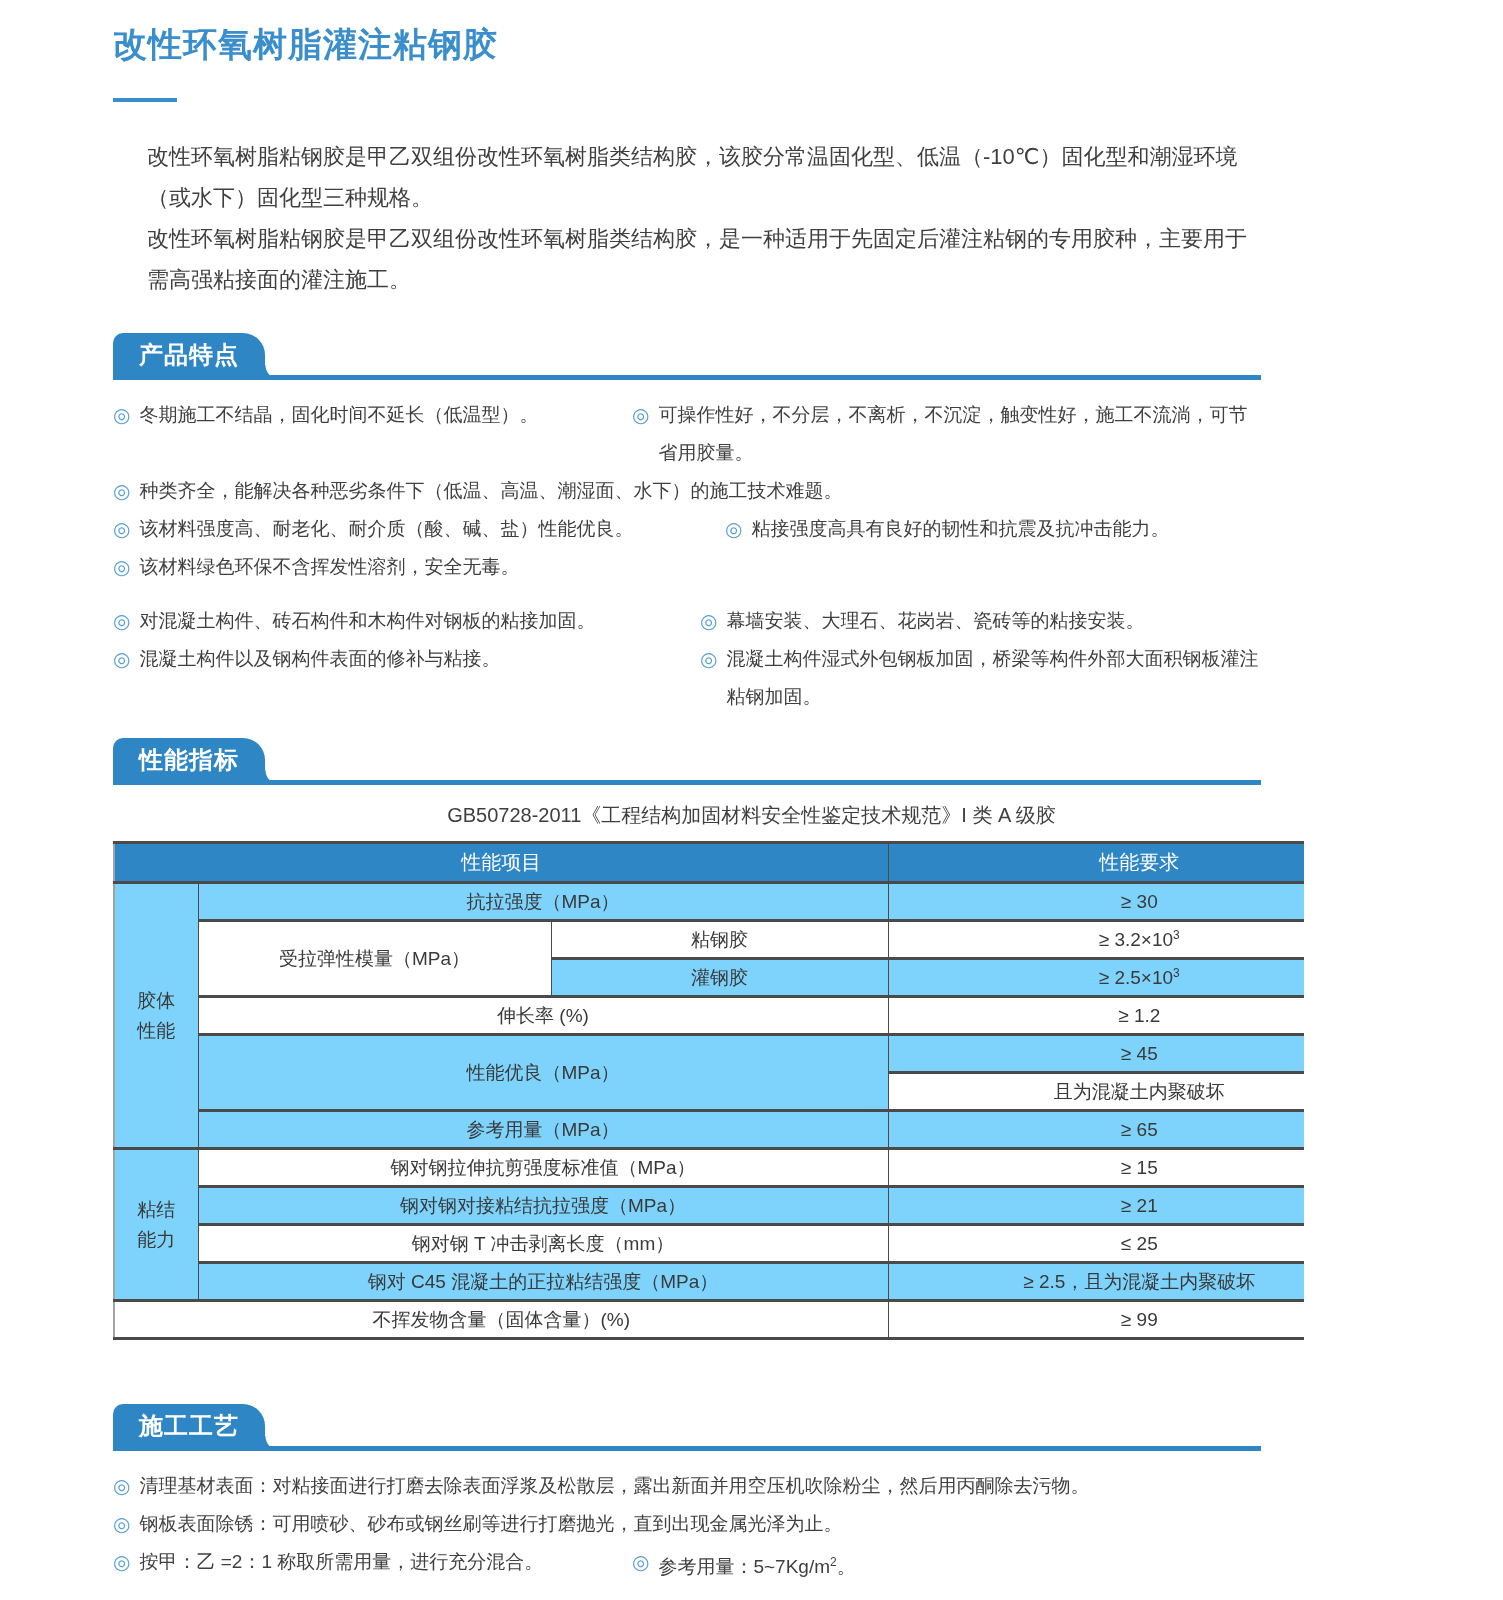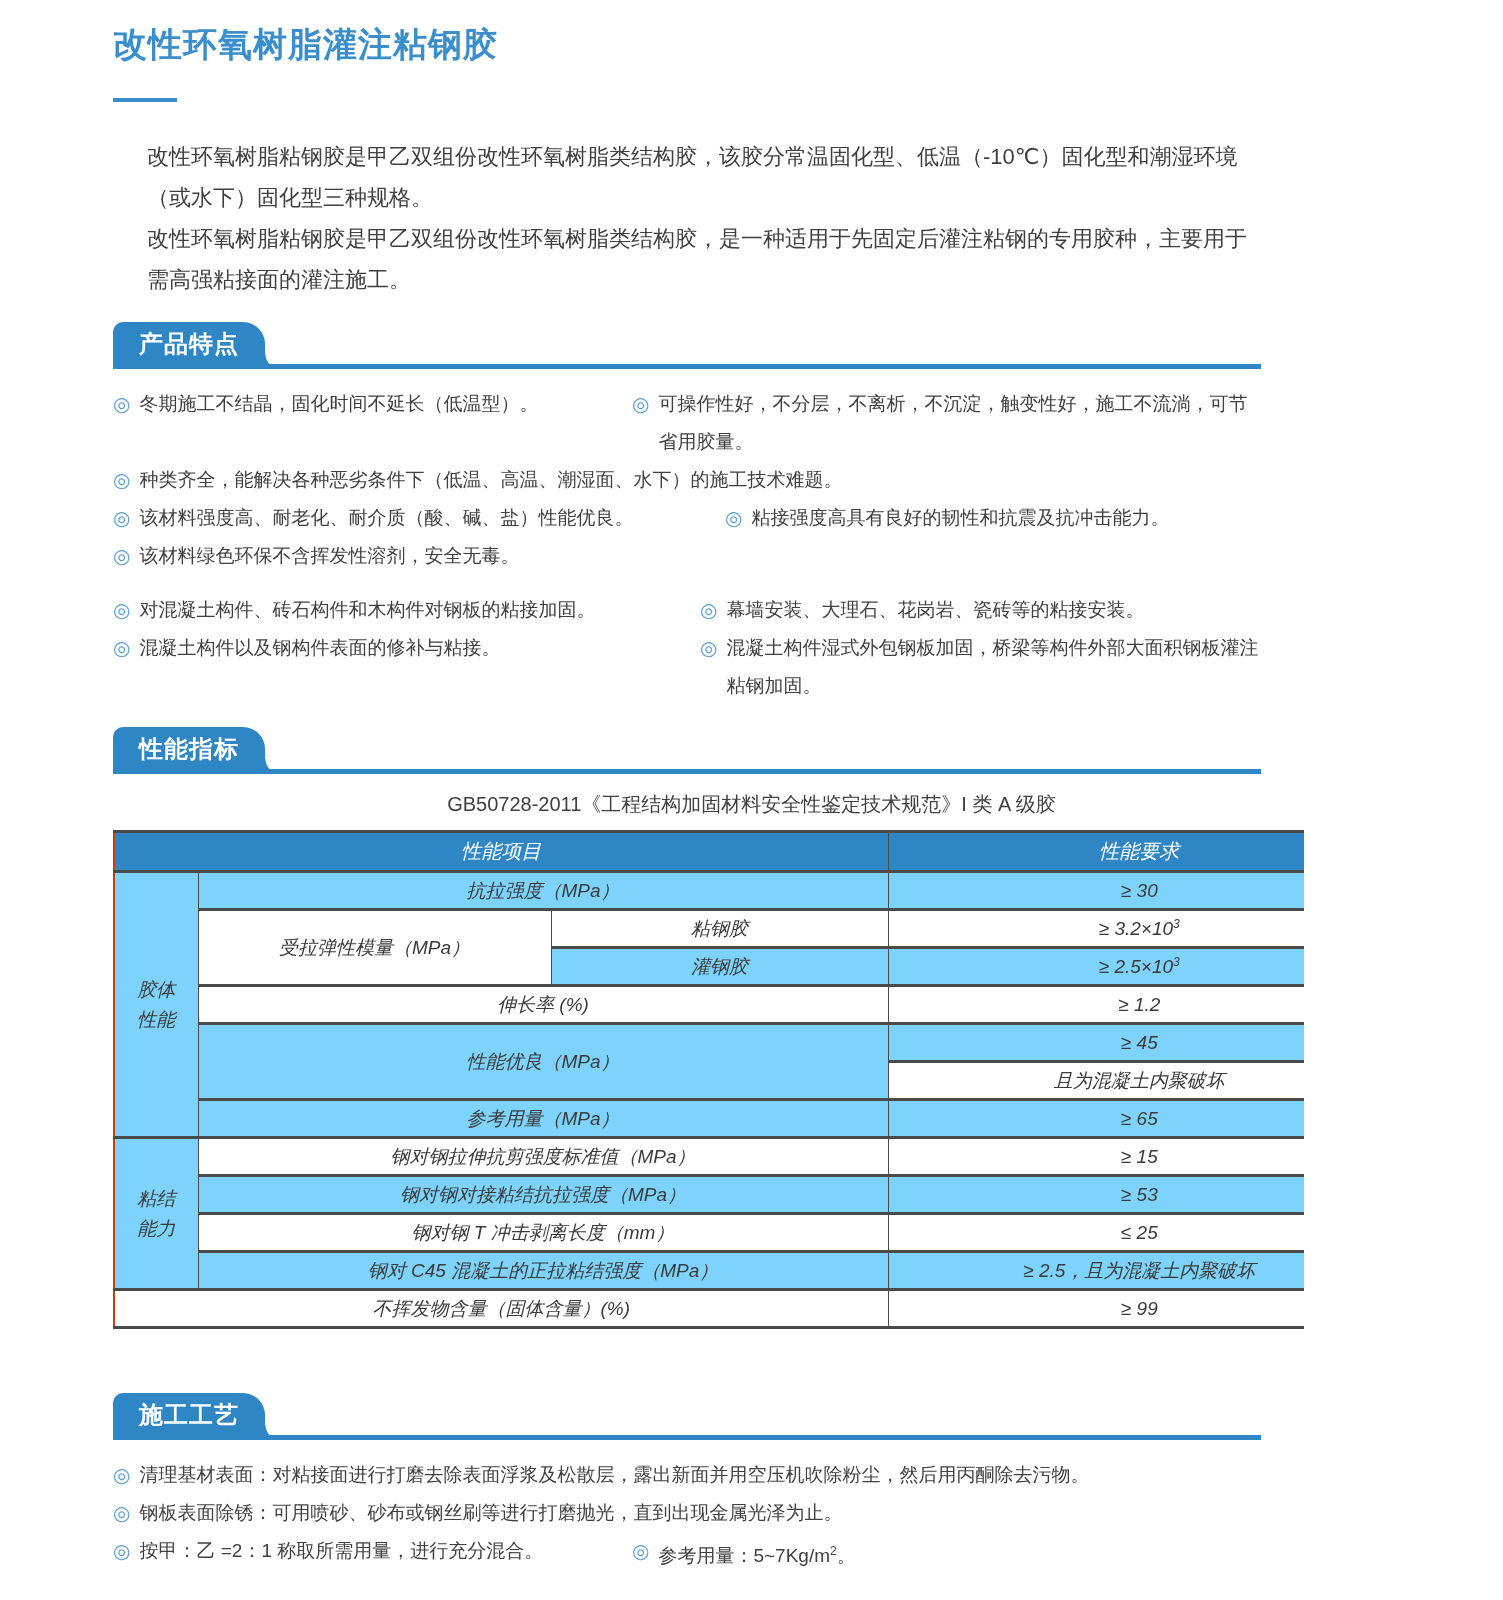--- a/index.html
+++ b/index.html
@@ -20,42 +20,42 @@
   .sec-rule { position:absolute; left:0; bottom:0; width:100%; height:5px; background:#2e86c5; }
   .sec-tab {
     position:absolute; left:0; bottom:0; height:47px; min-width:152px; padding:0 26px;
     background:#2e86c5; color:#ffffff; font-size:24px; font-weight:bold;
     line-height:44px; text-align:center; border-radius:10px 22px 0 0; letter-spacing:1px;
   }
   .sec-tab::after {
     content:""; position:absolute; right:-15px; bottom:0; width:15px; height:15px;
     background:radial-gradient(circle at 100% 0%, rgba(0,0,0,0) 14px, #2e86c5 15px);
   }
-  .mt-features { margin-top:22px; }
+  .mt-features { margin-top:33px; }
   .mt-apps { margin-top:26px; }
   .mt-perf { margin-top:22px; }
   .mt-constr { margin-top:64px; }
   .mt-pack { margin-top:45px; }
   
   .bullets { margin-top:16px; }
   .bullet-row { display:flex; align-items:flex-start; min-height:38px; }
   .bi { display:flex; gap:9px; align-items:flex-start; }
   .bullet-icon { color:#58a0d2; font-size:20px; line-height:38px; }
   .bullet-text { font-size:19px; line-height:38px; color:#3f3f3f; }
   .w519 { min-width:519px; } .w587 { min-width:587px; } .w612 { min-width:612px; }
   sup { font-size:12px; }
   
   .tbl-caption { margin-top:17px; width:1277px; text-align:center; font-size:20px; color:#3f3f3f; }
   table.perf { margin-top:12px; width:1277px; border-collapse:collapse; table-layout:fixed; }
   table.perf th, table.perf td {
     border-left:1px solid #4a4a4a; border-right:1px solid #4a4a4a;
     border-top:3px solid #4a4a4a; border-bottom:3px solid #4a4a4a;
     font-size:19px; text-align:center; height:38px; padding:0 6px; color:#3a3a3a;
   }
-  table.perf { border:2px solid #c2410c;font-style:italic; }
+  table.perf { border:2px solid #a3a3a3; }
   table.perf thead th { background:#2e86c5; color:#ffffff; font-weight:normal; font-size:20px; height:40px; }
   .bg-g { background:#7dd3fc; }
   .bg-w { background:#ffffff; }
   .group-cell span { display:inline-block; width:2.2em; line-height:30px; }
 </style>
 </head>
 <body>
 
 <div class="page">
 
@@ -178,21 +178,21 @@
         <td colspan="2" class="bg-g">参考用量（MPa）</td>
         <td class="bg-g">≥ 65</td>
       </tr>
       <tr>
         <td rowspan="4" class="bg-g group-cell"><span>粘结能力</span></td>
         <td colspan="2" class="bg-w">钢对钢拉伸抗剪强度标准值（MPa）</td>
         <td class="bg-w">≥ 15</td>
       </tr>
       <tr>
         <td colspan="2" class="bg-g">钢对钢对接粘结抗拉强度（MPa）</td>
-        <td class="bg-g">≥ 53</td>
+        <td class="bg-g">≥ 21</td>
       </tr>
       <tr>
         <td colspan="2" class="bg-w">钢对钢 T 冲击剥离长度（mm）</td>
         <td class="bg-w">≤ 25</td>
       </tr>
       <tr>
         <td colspan="2" class="bg-g">钢对 C45 混凝土的正拉粘结强度（MPa）</td>
         <td class="bg-g">≥ 2.5，且为混凝土内聚破坏</td>
       </tr>
       <tr>

